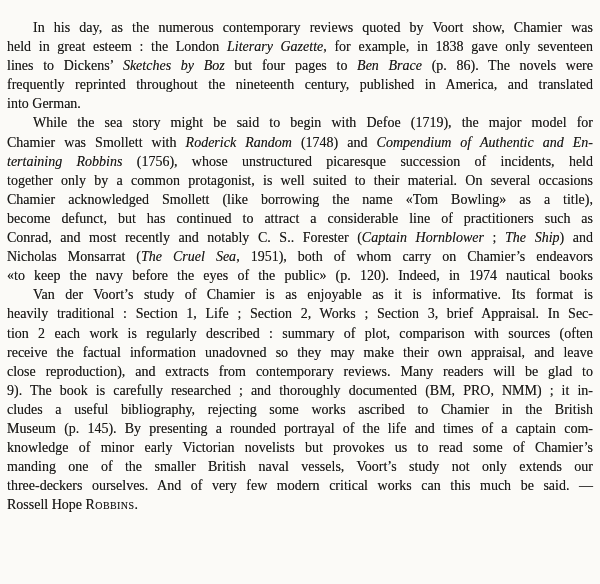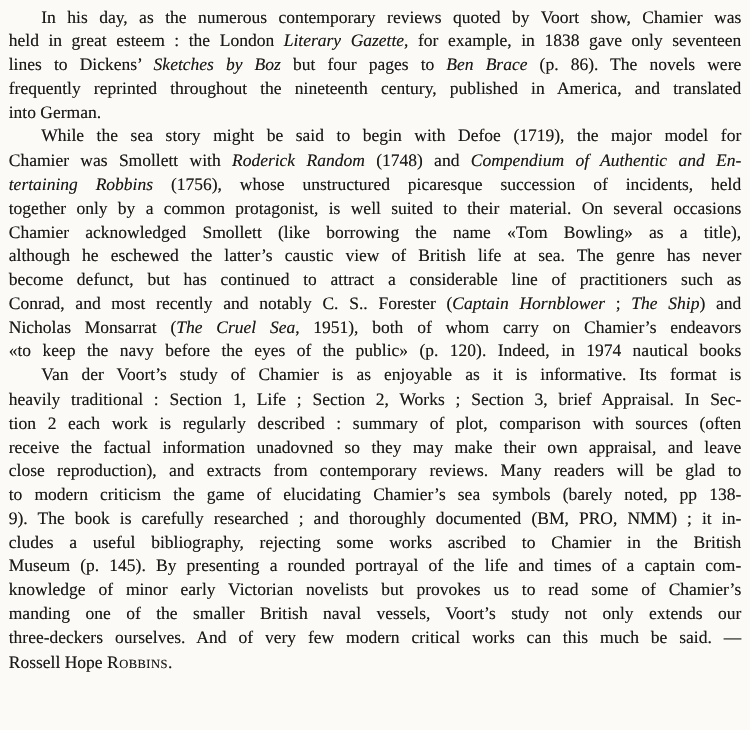--- a/index.html
+++ b/index.html
@@ -9,21 +9,21 @@
   body {
     width: 600px;
     height: 584px;
     overflow: hidden;
     font-family: "Liberation Serif", "DejaVu Serif", serif;
   }
   .page {
     width: 600px;
     height: 584px;
     box-sizing: border-box;
-    padding: 5px 7px 0 7px;
+    padding: 18px 7px 0 7px;
   }
   .text-root {
     font-size: 14px;
     line-height: 19.1px;
     text-shadow: 0 0 0.45px rgba(20,20,20,0.55);
   }
   .paragraph {
     margin: 0;
   }
   .line {
@@ -59,33 +59,31 @@
         <div class="line justify"><span>lines to Dickens’ </span><span class="italic">Sketches by Boz</span><span> but four pages to </span><span class="italic">Ben Brace</span><span> (p. 86). The novels were</span></div>
         <div class="line justify"><span>frequently reprinted throughout the nineteenth century, published in America, and translated</span></div>
         <div class="line"><span>into German.</span></div>
       </div>
       <div class="paragraph">
         <div class="line justify indent"><span>While the sea story might be said to begin with Defoe (1719), the major model for</span></div>
         <div class="line justify"><span>Chamier was Smollett with </span><span class="italic">Roderick Random</span><span> (1748) and </span><span class="italic">Compendium of Authentic and En-</span></div>
         <div class="line justify"><span class="italic">tertaining Robbins</span><span> (1756), whose unstructured picaresque succession of incidents, held</span></div>
         <div class="line justify"><span>together only by a common protagonist, is well suited to their material. On several occasions</span></div>
         <div class="line justify"><span>Chamier acknowledged Smollett (like borrowing the name «Tom Bowling» as a title),</span></div>
-        <div class="line justify"><span>although he eschewed the latter’s caustic view of British life at sea. The genre has never</span></div>
         <div class="line justify"><span>become defunct, but has continued to attract a considerable line of practitioners such as</span></div>
         <div class="line justify"><span>Conrad, and most recently and notably C. S.. Forester (</span><span class="italic">Captain Hornblower</span><span> ; </span><span class="italic">The Ship</span><span>) and</span></div>
         <div class="line justify"><span>Nicholas Monsarrat (</span><span class="italic">The Cruel Sea</span><span>, 1951), both of whom carry on Chamier’s endeavors</span></div>
         <div class="line justify"><span>«to keep the navy before the eyes of the public» (p. 120). Indeed, in 1974 nautical books</span></div>
       </div>
       <div class="paragraph">
         <div class="line justify indent"><span>Van der Voort’s study of Chamier is as enjoyable as it is informative. Its format is</span></div>
         <div class="line justify"><span>heavily traditional : Section 1, Life ; Section 2, Works ; Section 3, brief Appraisal. In Sec-</span></div>
         <div class="line justify"><span>tion 2 each work is regularly described : summary of plot, comparison with sources (often</span></div>
         <div class="line justify"><span>receive the factual information unadovned so they may make their own appraisal, and leave</span></div>
         <div class="line justify"><span>close reproduction), and extracts from contemporary reviews. Many readers will be glad to</span></div>
-        <div class="line justify"><span>to modern criticism the game of elucidating Chamier’s sea symbols (barely noted, pp 138-</span></div>
         <div class="line justify"><span>9). The book is carefully researched ; and thoroughly documented (BM, PRO, NMM) ; it in-</span></div>
         <div class="line justify"><span>cludes a useful bibliography, rejecting some works ascribed to Chamier in the British</span></div>
         <div class="line justify"><span>Museum (p. 145). By presenting a rounded portrayal of the life and times of a captain com-</span></div>
         <div class="line justify"><span>knowledge of minor early Victorian novelists but provokes us to read some of Chamier’s</span></div>
         <div class="line justify"><span>manding one of the smaller British naval vessels, Voort’s study not only extends our</span></div>
         <div class="line justify"><span>three-deckers ourselves. And of very few modern critical works can this much be said. —</span></div>
         <div class="line"><span>Rossell Hope </span><span class="smallcaps">Robbins</span><span>.</span></div>
       </div>
     </div>
 </div>

